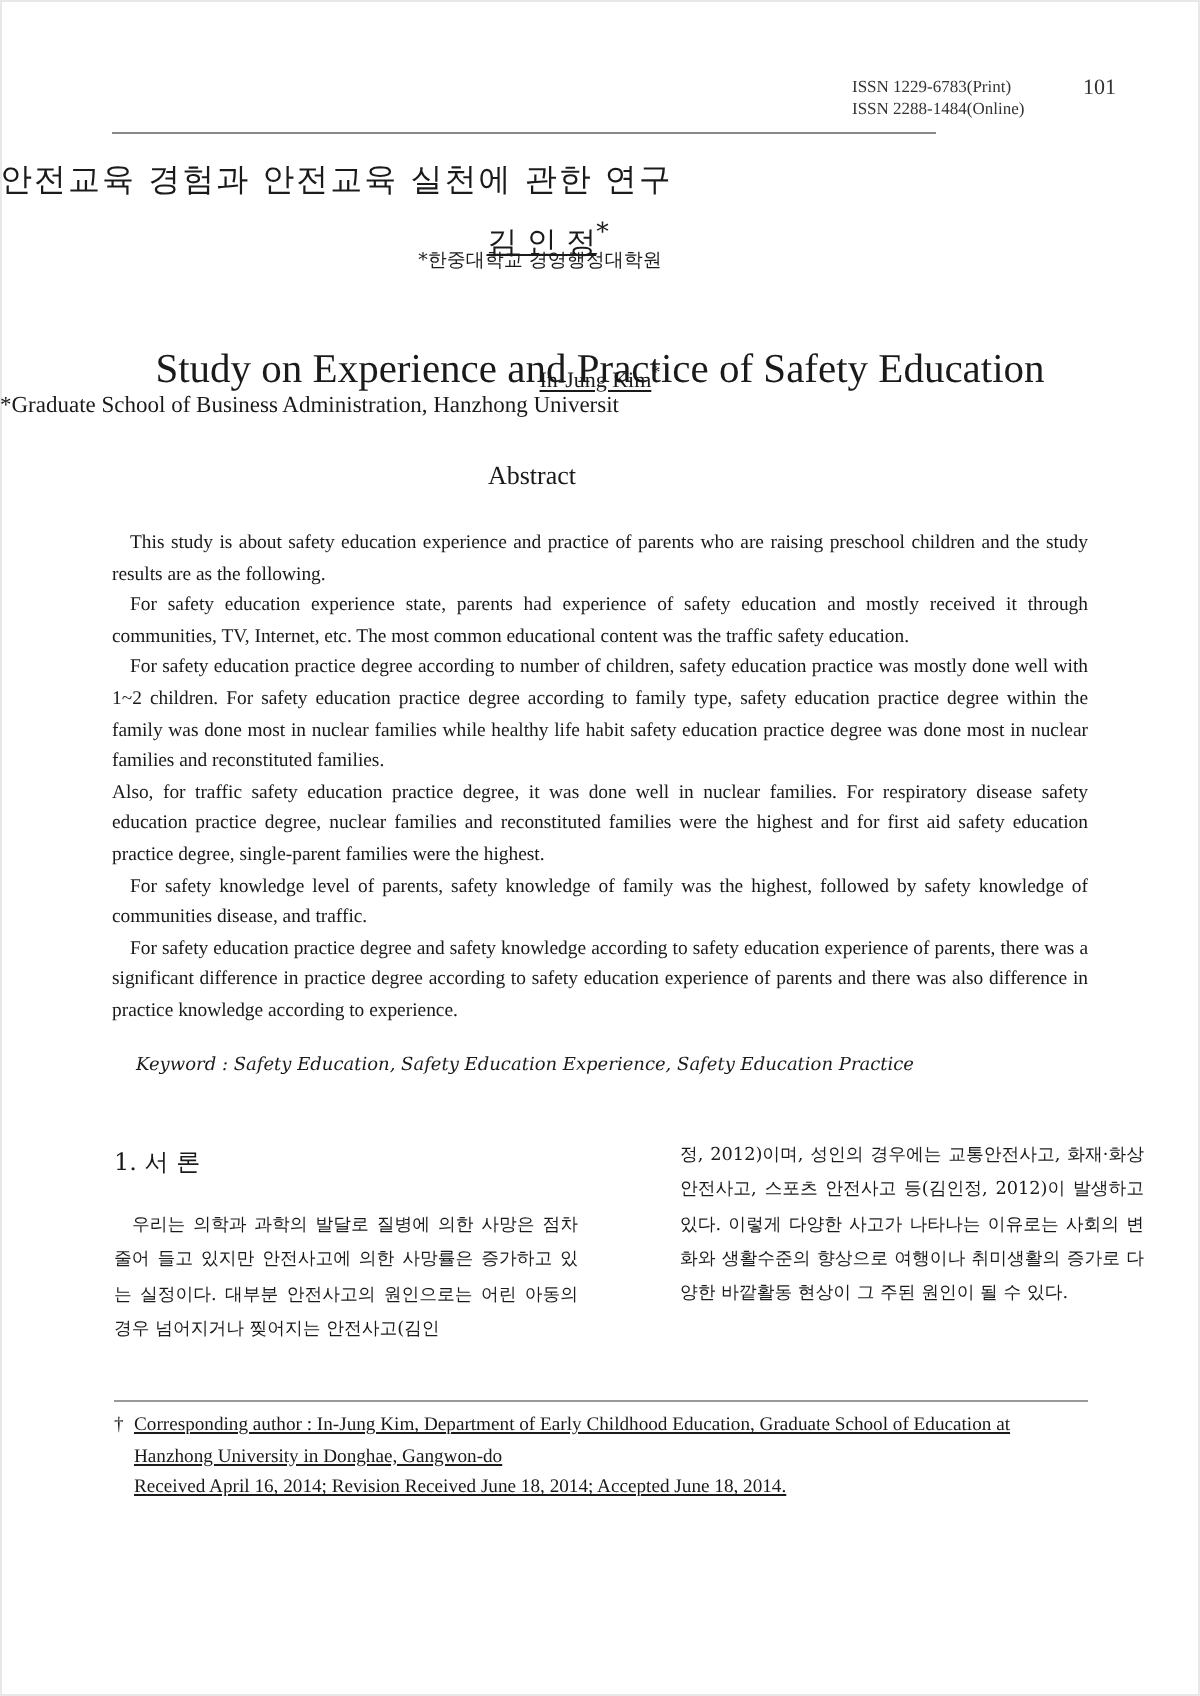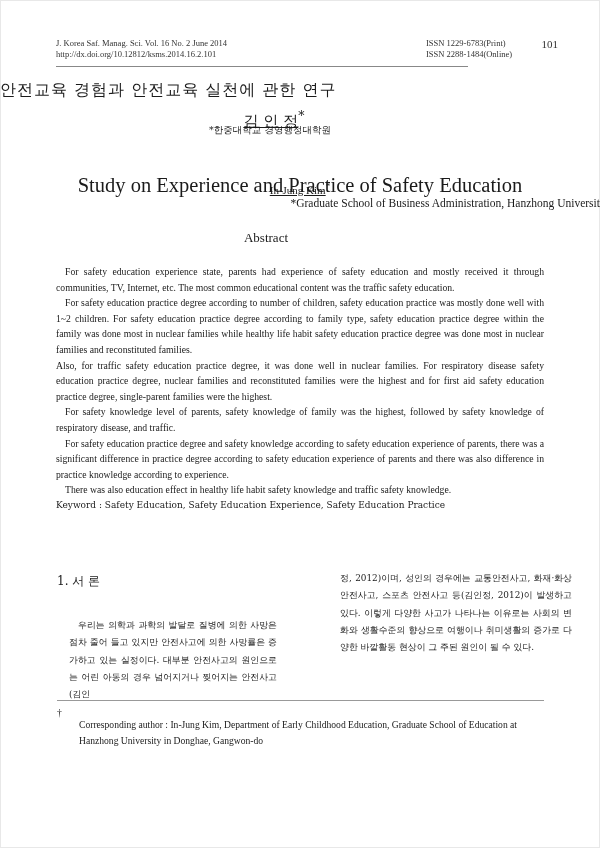--- a/index.html
+++ b/index.html
@@ -16,85 +16,82 @@
   .header-rule { position: absolute; left: 56px; top: 66px; width: 412px; height: 0; border-top: 1.5px solid #888; }
 
   .kr-title { position: absolute; left: 0; width: 600px; top: 80px; text-align: left; font-family: "DejaVu Serif", serif; font-size: 16px; letter-spacing: 1px; }
   .kr-author { position: absolute; left: 0; width: 548px; top: 108px; text-align: center; font-size: 15px; }
   .kr-author span.name { text-decoration: underline; }
   .kr-affil { position: absolute; left: 0; width: 540px; top: 124px; text-align: center; font-size: 9.5px; }
 
   .en-title { position: absolute; left: 0; width: 600px; top: 152px; text-align: center; font-family: "Liberation Serif", serif; font-size: 20.5px; margin-top: 22px; }
   .en-author { position: absolute; left: 0; width: 600px; top: 181px; text-align: center; font-family: Liberation Serif, serif; font-size: 11px; }
   .en-author span.name { text-decoration: underline; }
-  .en-affil { position: absolute; left: 0; width: 600px; top: 197px; text-align: right; font-family: "Liberation Serif", serif; font-size: 11.5px; }
+  .en-affil { position: absolute; left: 0; width: 600px; top: 197px; text-align: left; font-family: "Liberation Serif", serif; font-size: 11.5px; }
   .abstract-head { position: absolute; left: 0; width: 532px; top: 230px; text-align: center; font-family: "Liberation Serif", serif; font-size: 13px; }
 
   .abstract { position: absolute; left: 56px; top: 264px; width: 488px; font-family: "Liberation Serif", serif; font-size: 9.7px; line-height: 15.6px; text-align: justify; }
   .abstract p { margin: 0; text-indent: 9px; }
   .abstract p.noindent { text-indent: 0; }
-  .keyword { margin: 0; font-family: "DejaVu Serif", serif; font-size: 9px; line-height: 15.6px; }
+  .keyword { margin: 12px; font-family: "DejaVu Serif", serif; font-size: 9px; line-height: 15.6px; font-style: italic; }
 
   .sec-head { position: absolute; left: 57px; top: 573px; font-family: "DejaVu Serif", serif; font-size: 12px; }
   .col-left { position: absolute; left: 57px; top: 605px; width: 232px; font-size: 8.9px; line-height: 17.3px; text-align: justify; }
-  .col-left p { margin: 12px; text-indent: 9px; }
+  .col-left p { margin: 0; text-indent: 9px; }
   .col-right { position: absolute; left: 312px; top: 570px; width: 232px; font-size: 8.9px; line-height: 17.3px; text-align: justify; margin-left: 28px; }
   .col-right p { margin: 0; }
 
   .foot-rule { position: absolute; left: 57px; top: 700px; width: 487px; border-top: 1.5px solid #999; }
   .footnote { position: absolute; left: 57px; top: 705px; width: 487px; font-family: "Liberation Serif", serif; font-size: 9.6px; line-height: 15.6px; }
   .footnote .dagger { position: absolute; left: 0; top: 0; }
   .footnote .body { padding-left: 10px; }
-  .footnote .body div { margin: 12px; }
+  .footnote .body div { margin: 0; text-decoration: underline; }
 </style>
 </head>
 <body>
 
 <div class="page-border"></div>
 
 <div class="header">
-  <div class="left">
-    <div>J. Korea Saf. Manag. Sci. Vol. 16 No. 2 June 2014</div>
-    <div>http://dx.doi.org/10.12812/ksms.2014.16.2.101</div>
-  </div>
   <div class="right">
     <div>ISSN 1229-6783(Print)</div>
     <div>ISSN 2288-1484(Online)</div>
   </div>
   <div class="pageno">101</div>
 </div>
 <div class="header-rule"></div>
 
 <div class="kr-title">안전교육 경험과 안전교육 실천에 관한 연구</div>
 <div class="kr-author"><span class="name">김 인 정</span><sup>*</sup></div>
 <div class="kr-affil">*한중대학교 경영행정대학원</div>
 
 <div class="en-title">Study on Experience and Practice of Safety Education</div>
 <div class="en-author"><span class="name">In-Jung Kim</span><sup>*</sup></div>
 <div class="en-affil">*Graduate School of Business Administration, Hanzhong Universit</div>
 
 <div class="abstract-head">Abstract</div>
 
 <div class="abstract">
+  <p>This study is about safety education experience and practice of parents who are raising preschool children and the study results are as the following.</p>
   <p>For safety education experience state, parents had experience of safety education and mostly received it through communities, TV, Internet, etc. The most common educational content was the traffic safety education.</p>
   <p>For safety education practice degree according to number of children, safety education practice was mostly done well with 1~2 children. For safety education practice degree according to family type, safety education practice degree within the family was done most in nuclear families while healthy life habit safety education practice degree was done most in nuclear families and reconstituted families.</p>
   <p class="noindent">Also, for traffic safety education practice degree, it was done well in nuclear families. For respiratory disease safety education practice degree, nuclear families and reconstituted families were the highest and for first aid safety education practice degree, single-parent families were the highest.</p>
-  <p>For safety knowledge level of parents, safety knowledge of family was the highest, followed by safety knowledge of respiratory disease, and traffic.</p>
+  <p>For safety knowledge level of parents, safety knowledge of family was the highest, followed by safety knowledge of communities disease, and traffic.</p>
   <p>For safety education practice degree and safety knowledge according to safety education experience of parents, there was a significant difference in practice degree according to safety education experience of parents and there was also difference in practice knowledge according to experience.</p>
-  <p>There was also education effect in healthy life habit safety knowledge and traffic safety knowledge.</p>
   <div class="keyword">Keyword : Safety Education, Safety Education Experience, Safety Education Practice</div>
 </div>
 
 <div class="sec-head">1. 서 론</div>
 <div class="col-left">
   <p>우리는 의학과 과학의 발달로 질병에 의한 사망은 점차 줄어 들고 있지만 안전사고에 의한 사망률은 증가하고 있는 실정이다. 대부분 안전사고의 원인으로는 어린 아동의 경우 넘어지거나 찢어지는 안전사고(김인</p>
 </div>
 <div class="col-right">
   <p>정, 2012)이며, 성인의 경우에는 교통안전사고, 화재·화상 안전사고, 스포츠 안전사고 등(김인정, 2012)이 발생하고 있다. 이렇게 다양한 사고가 나타나는 이유로는 사회의 변화와 생활수준의 향상으로 여행이나 취미생활의 증가로 다양한 바깥활동 현상이 그 주된 원인이 될 수 있다.</p>
 </div>
 
 <div class="foot-rule"></div>
 <div class="footnote">
   <span class="dagger">†</span>
   <div class="body">
     <div>Corresponding author : In-Jung Kim, Department of Early Childhood Education, Graduate School of Education at Hanzhong University in Donghae, Gangwon-do</div>
+    <div>Received April 16, 2014;   Revision Received June 18, 2014;   Accepted June 18, 2014.</div>
   </div>
 </div>
 
 </body></html>

